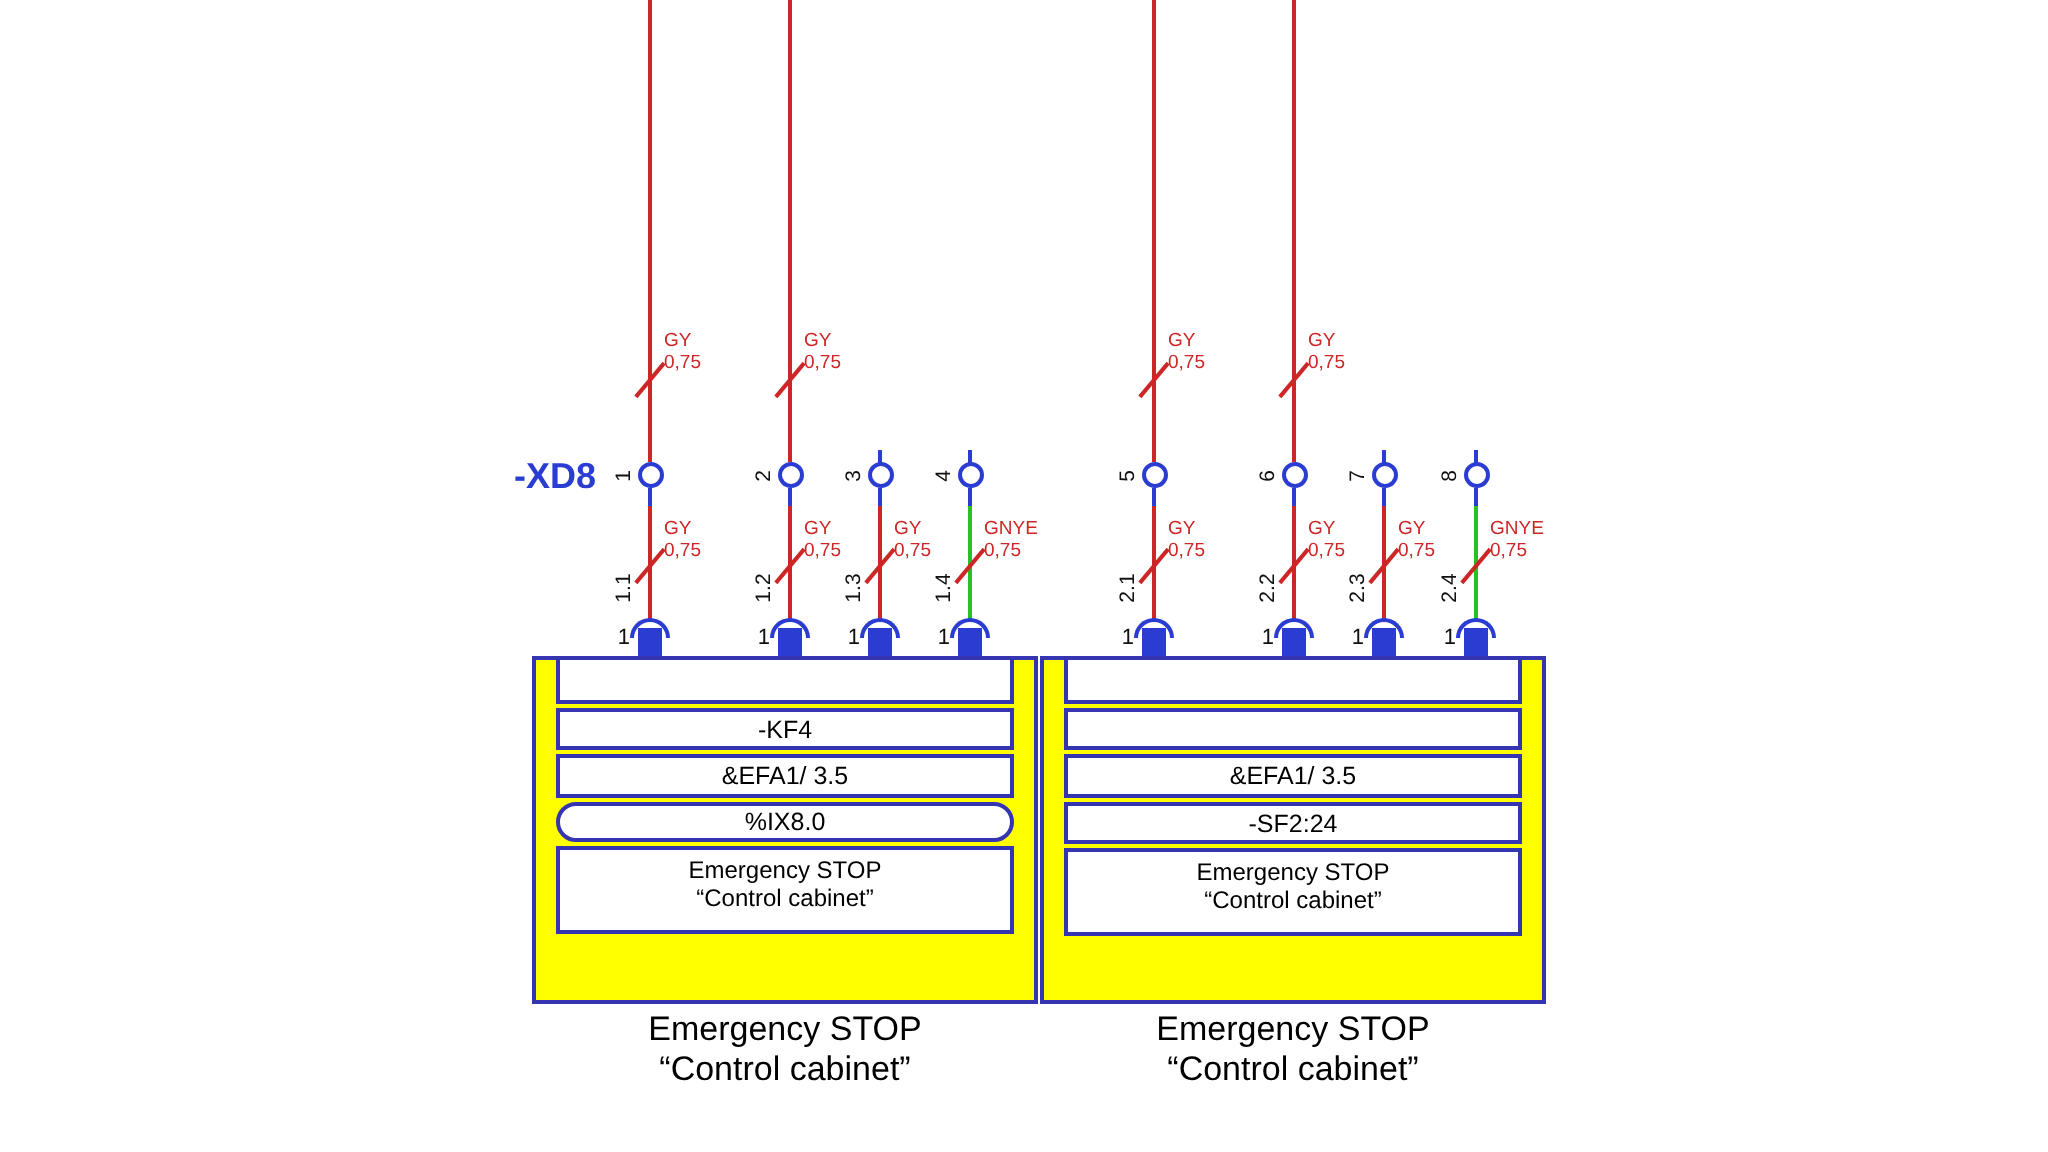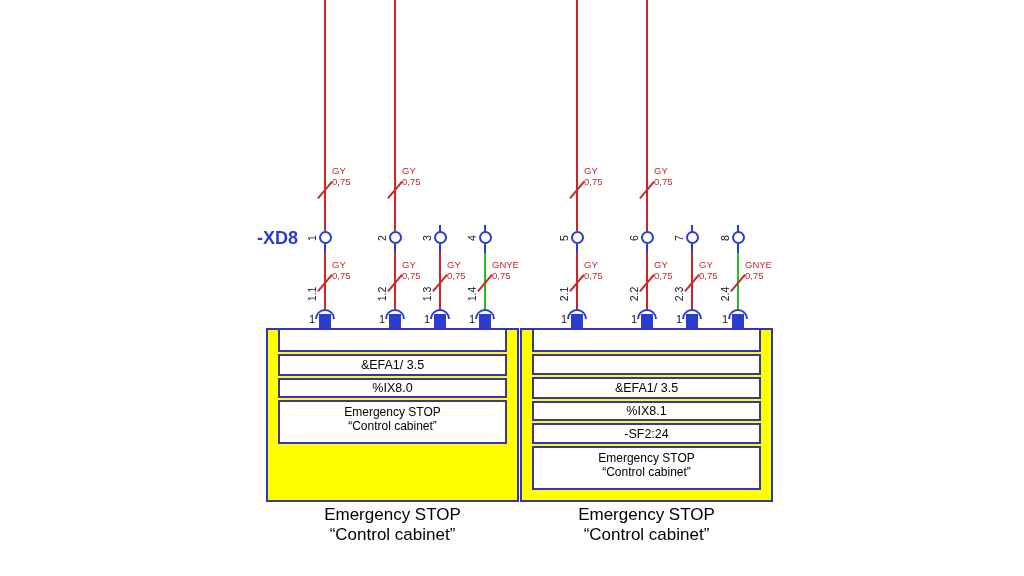--- a/index.html
+++ b/index.html
@@ -62,21 +62,21 @@
     background: #ffffff;
     border: 2px solid var(--frame-blue, #3535b2);
     box-sizing: border-box; margin-top: 2px;
     display: flex; align-items: center; justify-content: center;
     font-size: 12.5px; color: #000; white-space: pre;
   }
   .row:first-child { margin-top: 0; }
   .row-pins     { height: 24px; }
   .row-device   { height: 21px; }
   .row-location { height: 22px; }
-  .row-address  { height: 20px; }
+  .row-address  { height: 20px; border-radius: 10px; }
   .row-ref      { height: 21px; }
   .row-function {
     height: 44px; flex-direction: column;
     justify-content: flex-start; padding-top: 3px;
     font-size: 12px; line-height: 14px;
   }
   
   .strip-label {
     position: absolute; left: 257px; top: 228px;
     font-size: 18px; font-weight: bold;
@@ -233,35 +233,35 @@
       <div class="rot" style="left: 710px; top: 287px;">2.4</div>
       <div class="connector-arc" style="left: 728px; top: 309px;"></div>
       <div class="connector-rect" style="left: 732px; top: 314px;"></div>
       <div class="pin-number" style="left: 716px; top: 313px;">1</div>
       <div class="pin-label" style="left: 693px; top: 333px;">FE</div>
     </div>
 
   <div class="device-box" style="left:266px">
     <div class="rows">
       <div class="row row-pins"></div>
+      <div class="row row-device">-KF4</div>
       <div class="row row-location">&amp;EFA1/ 3.5</div>
       <div class="row row-address">%IX8.0</div>
       <div class="row row-function">
         <div>Emergency STOP</div>
         <div>“Control cabinet”</div>
       </div>
     </div>
   </div>
 
   <div class="device-box" style="left:520px">
     <div class="rows">
       <div class="row row-pins"></div>
       <div class="row row-device"></div>
       <div class="row row-location">&amp;EFA1/ 3.5</div>
-      <div class="row row-address">%IX8.1</div>
       <div class="row row-ref">-SF2:24</div>
       <div class="row row-function">
         <div>Emergency STOP</div>
         <div>“Control cabinet”</div>
       </div>
     </div>
   </div>
 
   <div class="caption" style="left:266px">
     <div>Emergency STOP</div>

